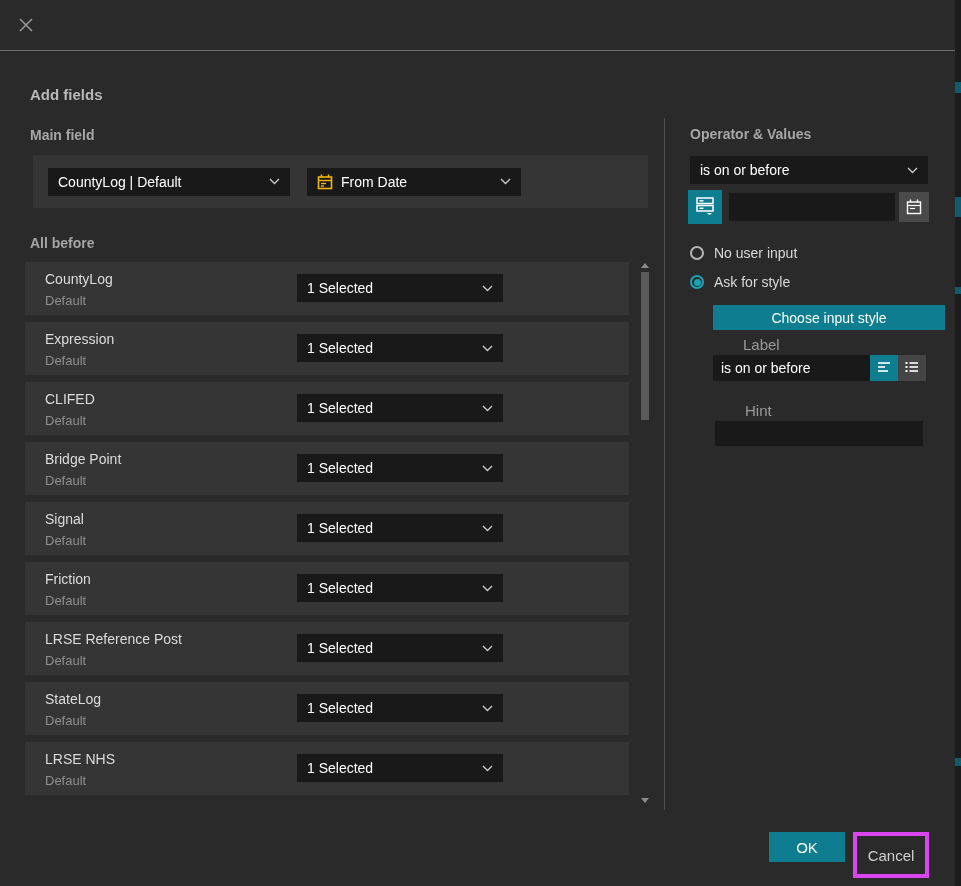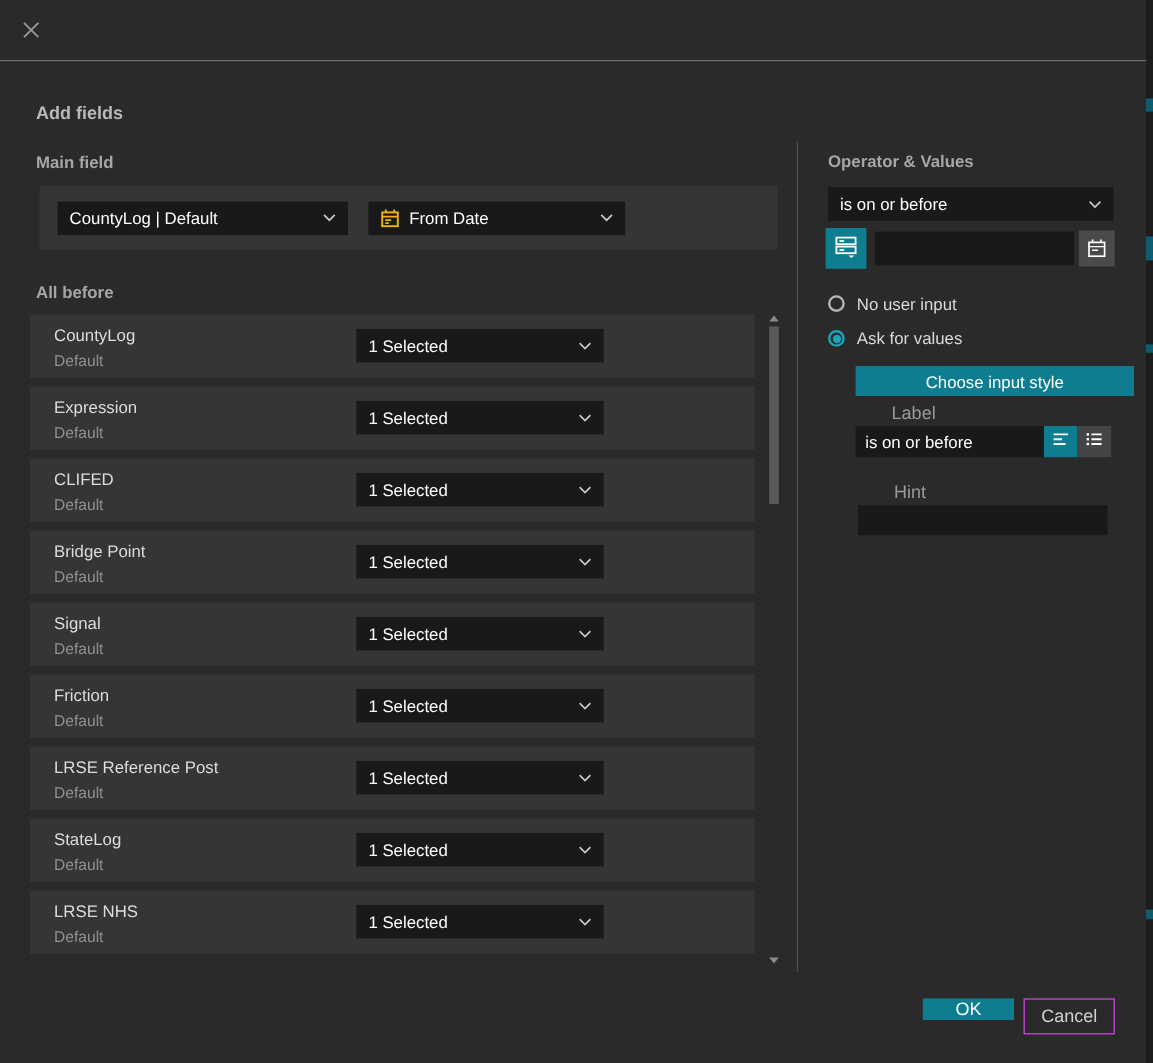--- a/index.html
+++ b/index.html
@@ -86,28 +86,28 @@
   .lbl-small { font-size:15px; color:#9a9a9a;margin-left:30px; }
   .label-label { left:713px; top:336px; }
   .label-input { left:713px; top:355px; width:157px; height:26px; background:#191919; border:none; color:#fff; font-size:14px; padding:0 8px; font-family:"Liberation Sans",sans-serif; }
   .btn-style-line { left:870px; top:355px; width:28px; height:26px; background:var(--accent); }
   .btn-style-list { left:898px; top:355px; width:28px; height:26px; background:#454545; }
   .hint-label { left:715px; top:402px; }
   .hint-input { left:715px; top:421px; width:208px; height:25px; background:#191919; border:none; color:#fff; font-size:14px; padding:0 8px; font-family:"Liberation Sans",sans-serif; }
 
   
   .btn-ok {
-    left:769px; top:832px; width:76px; height:18px; background:var(--accent);
+    left:769px; top:832px; width:76px; height:30px; background:var(--accent);
     color:#fff; font-size:15px; display:flex; align-items:center; justify-content:center; cursor:pointer; border:none;
     font-family:"Liberation Sans",sans-serif;
   }
   .btn-cancel {
-    left:853px; top:832px; width:76px; height:30px; background:transparent;
+    left:853px; top:832px; width:76px; height:46px; background:transparent;
     color:#d0d0d0; font-size:15px; display:flex; align-items:center; justify-content:center; cursor:pointer;
-    border:1px solid #d946ef; font-family:"Liberation Sans",sans-serif;
+    border:4px solid #d946ef; font-family:"Liberation Sans",sans-serif;
   }
 
   
   .edge-strip { right:0; top:0; width:6px; height:886px; background:#1c1c1c; }
   .edge-mark  { position:absolute; left:0; width:6px; background:#0f5c6e; }
 </style>
 </head>
 <body>
 
 <div class="header">
@@ -333,21 +333,21 @@
     </svg>
   </span>
 </div>
 
 <div class="radio-row" style="top:245px">
   <span class="radio-circle"></span>
   <span class="radio-label">No user input</span>
 </div>
 <div class="radio-row" style="top:274px">
   <span class="radio-circle sel"></span>
-  <span class="radio-label">Ask for values</span>
+  <span class="radio-label">Ask for style</span>
 </div>
 
 <button class="abs btn-choose">Choose input style</button>
 
 <div class="abs lbl-small label-label">Label</div>
 <input class="abs label-input" value="is on or before" style="">
 <div class="abs sq-btn btn-style-line">
   <span>
     <svg width="14" height="12" viewBox="0 0 14 12">
       <line x1="1" y1="2" x2="13" y2="2" stroke="#fff" stroke-width="1.6"></line>

